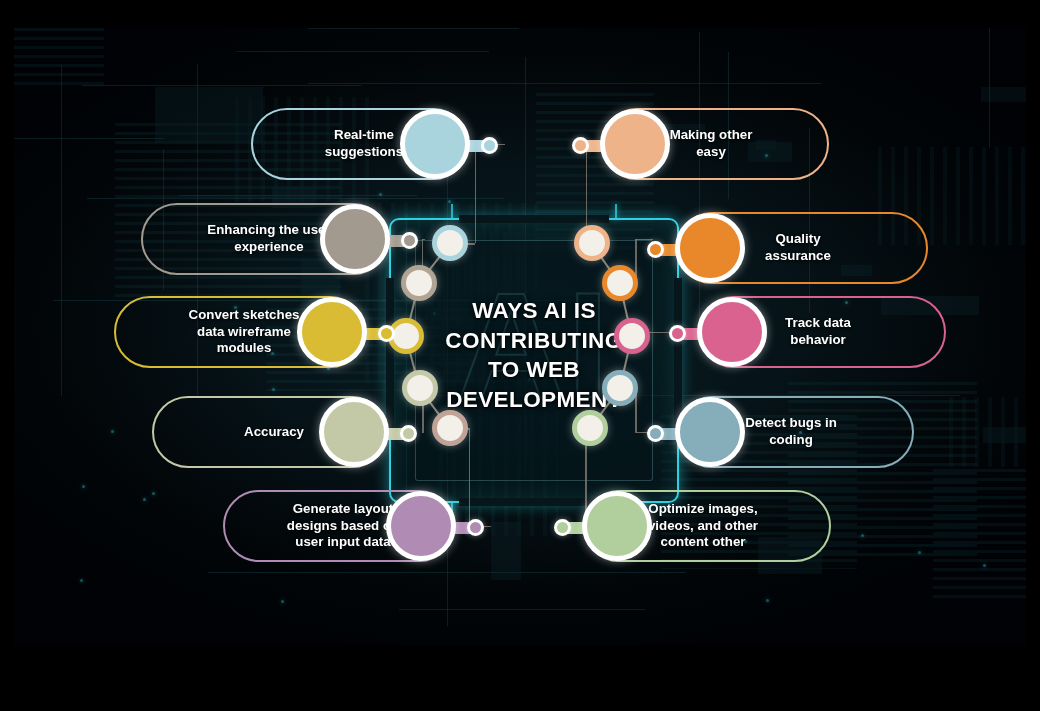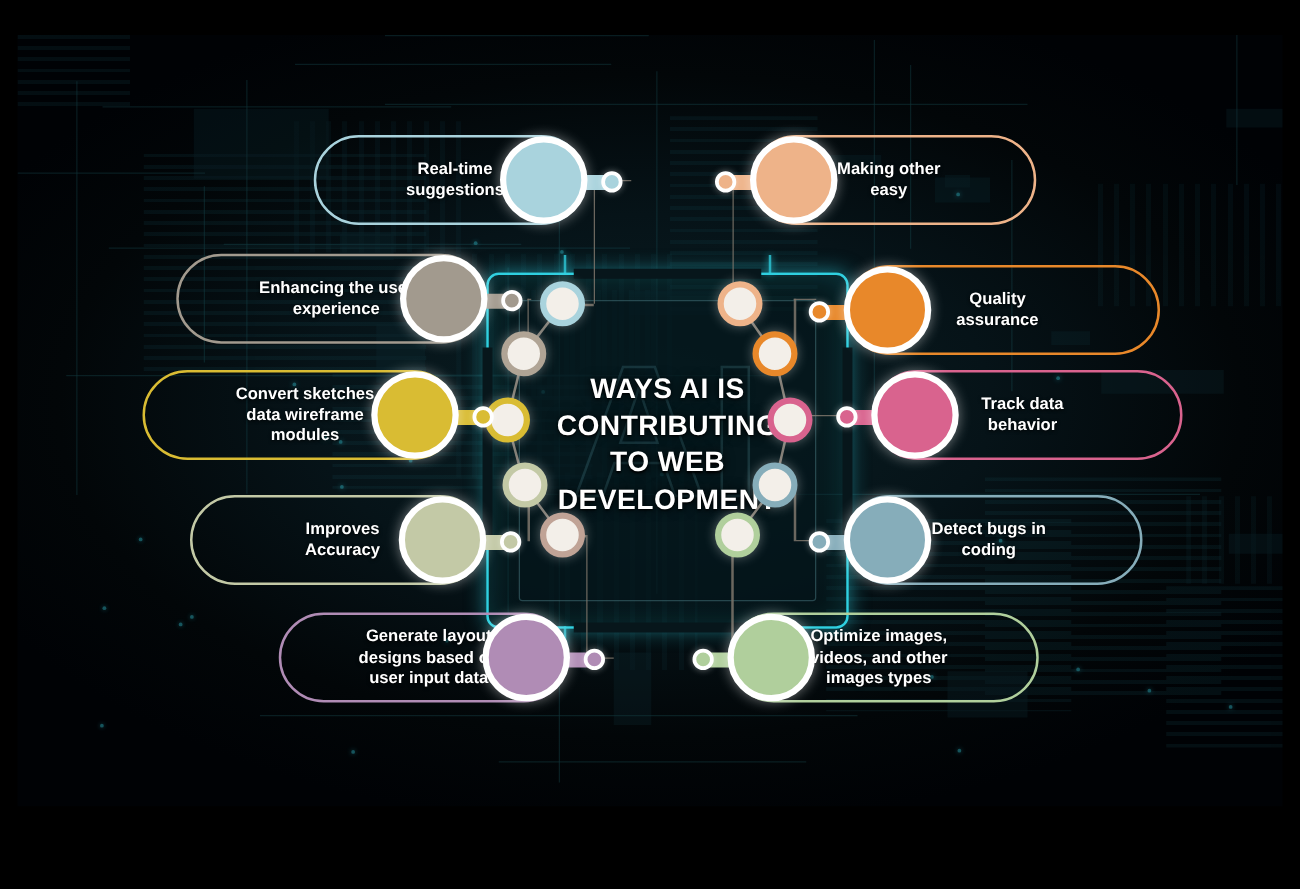--- a/index.html
+++ b/index.html
@@ -243,21 +243,20 @@
             <div>Convert sketches</div>
             <div>data wireframe</div>
             <div>modules</div>
           </div>
           <div class="neck" style="background: rgb(217, 188, 51);"></div>
           <div class="disc" style="background: rgb(217, 188, 51);"></div>
           <div class="knob" style="background: rgb(217, 188, 51);"></div>
         </div>
         <div class="pill left" style="top: 368px; width: 236px; border-color: rgb(195, 201, 166); left: 138px;">
           <div class="txt">
-            <div>Improves</div>
             <div>Accuracy</div>
           </div>
           <div class="neck" style="background: rgb(195, 201, 166);"></div>
           <div class="disc" style="background: rgb(195, 201, 166);"></div>
           <div class="knob" style="background: rgb(195, 201, 166);"></div>
         </div>
         <div class="pill left" style="top: 462px; width: 232px; border-color: rgb(176, 140, 181); left: 209px;">
           <div class="txt">
             <div>Generate layout</div>
             <div>designs based on</div>
@@ -305,19 +304,19 @@
             <div>coding</div>
           </div>
         </div>
         <div class="pill right" style="top: 462px; width: 248px; border-color: rgb(176, 207, 156); left: 569px;">
           <div class="neck" style="background: rgb(176, 207, 156);"></div>
           <div class="disc" style="background: rgb(176, 207, 156);"></div>
           <div class="knob" style="background: rgb(176, 207, 156);"></div>
           <div class="txt">
             <div>Optimize images,</div>
             <div>videos, and other</div>
-            <div>images types</div>
+            <div>content other</div>
           </div>
         </div>
       </div>
 
   </div>
 </div>
 
 </body></html>

